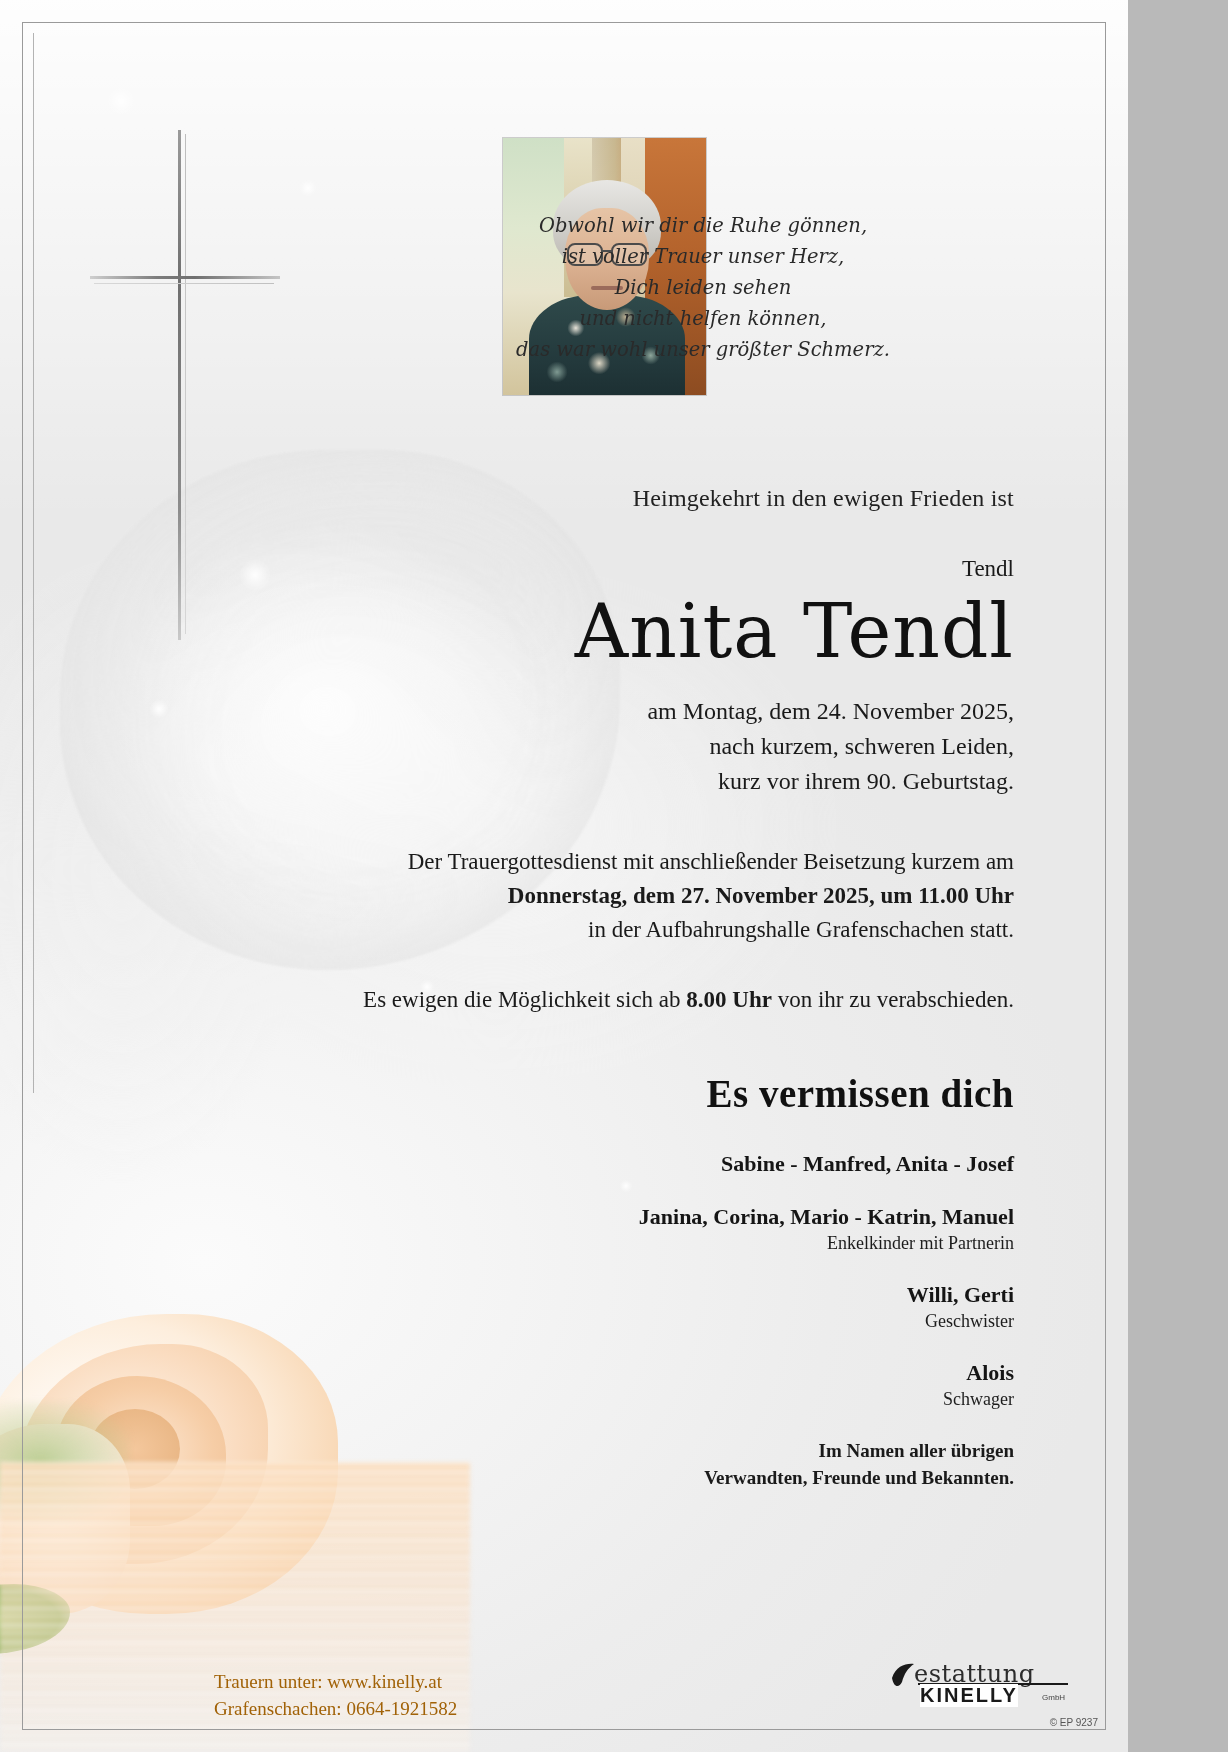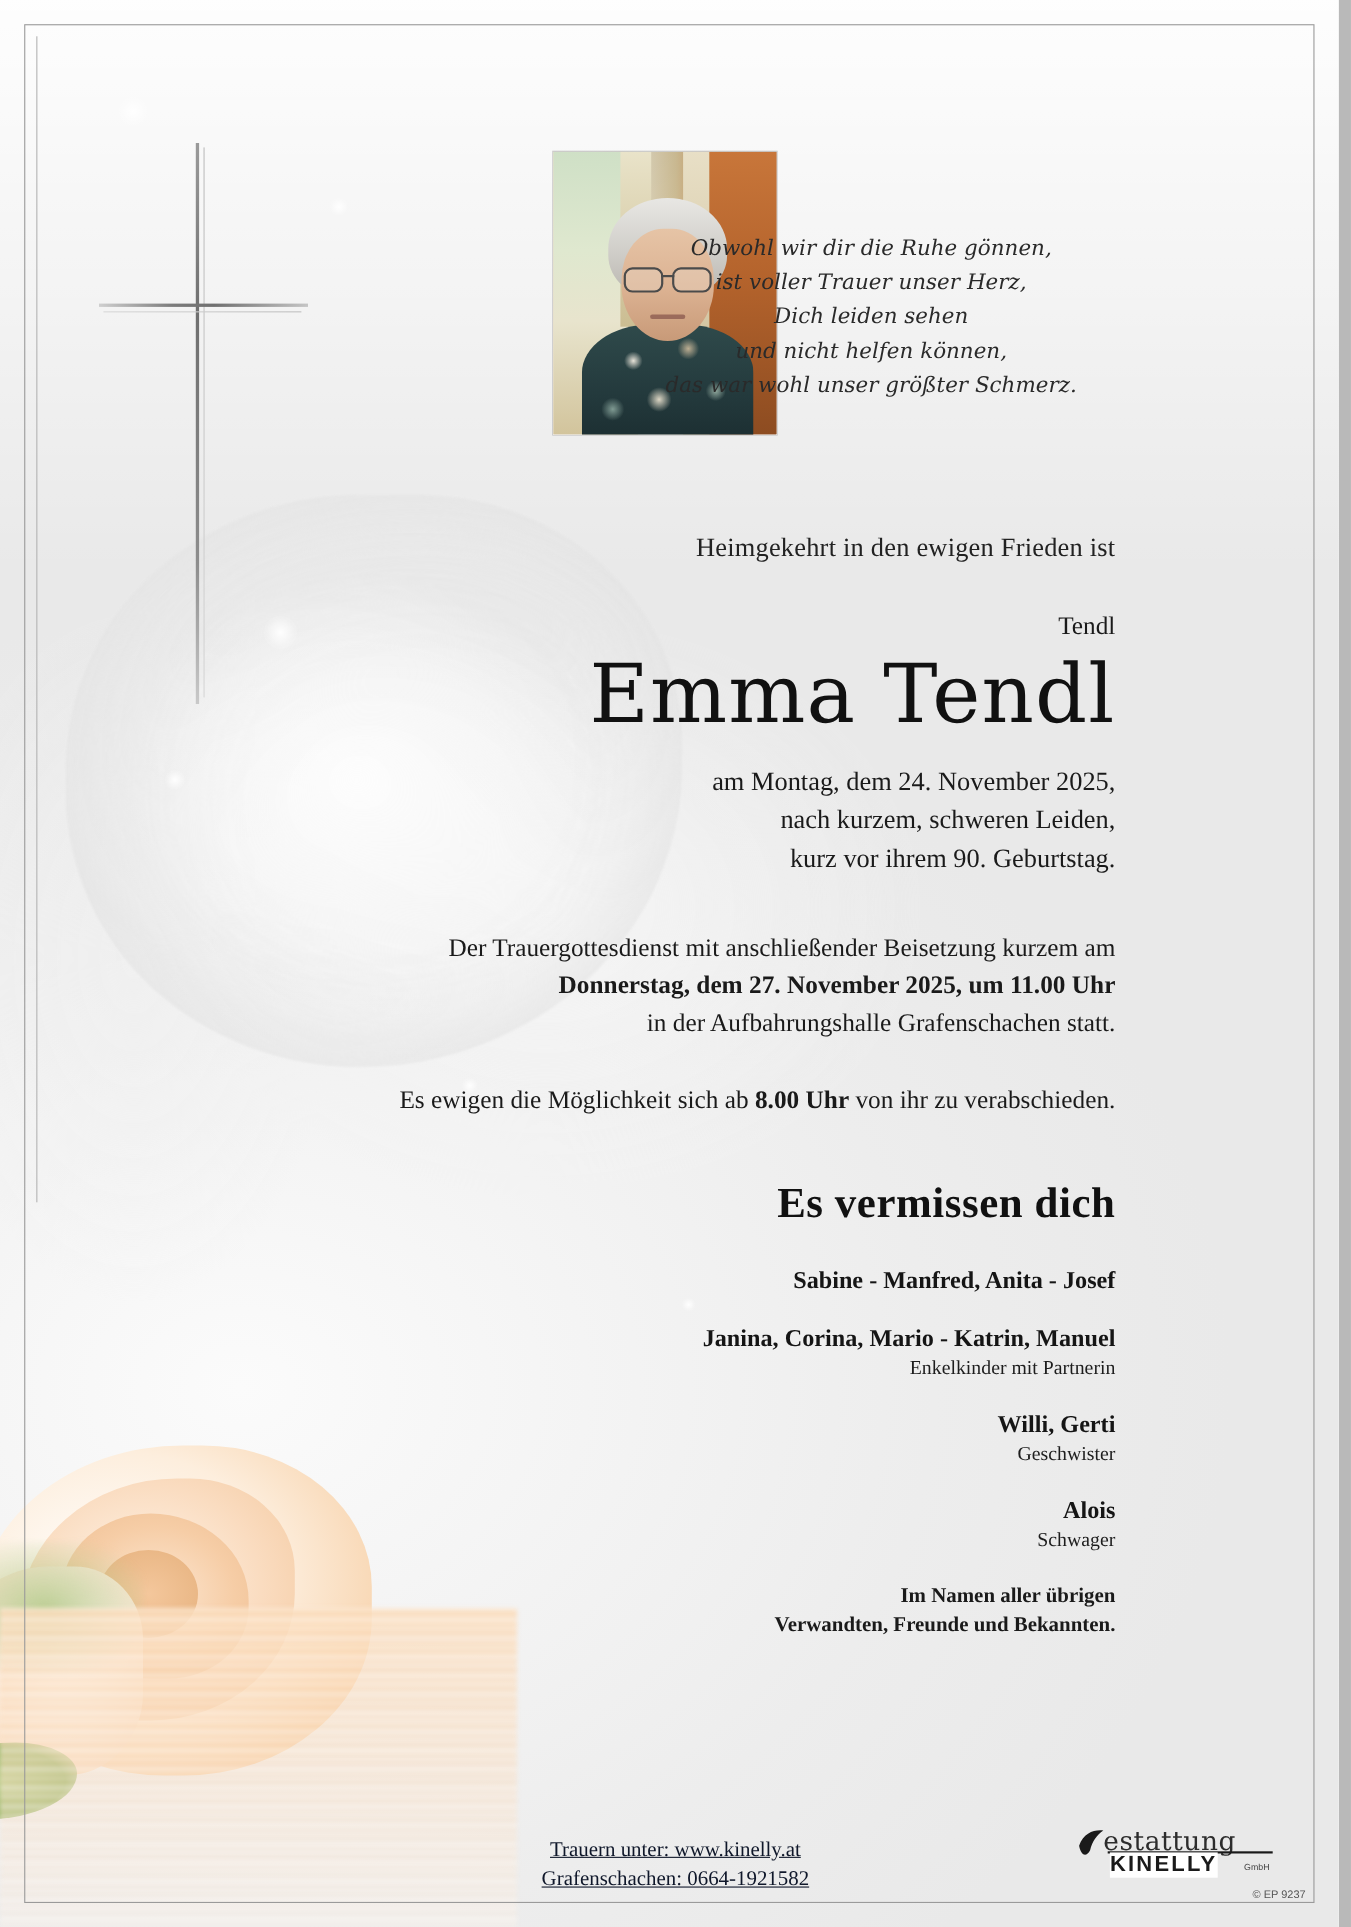--- a/index.html
+++ b/index.html
@@ -2,21 +2,21 @@
 <html><head>
 <meta charset="utf-8">
 <style>
   html, body {
     margin: 0;
     padding: 0;
     background: #b9b9b9;
   }
   #page {
     position: relative;
-    width: 1217px;
+    width: 1128px;
     height: 1752px;
     overflow: hidden;
     background: #ffffff;
     font-family: "Liberation Serif", serif;
     color: #1a1a1a;
   }
 
   
   .bg-base {
     position: absolute;
@@ -312,26 +312,25 @@
     font-weight: bold;
     line-height: 27px;
     white-space: pre-line;
   }
 
   
   .footer {
     position: absolute;
     left: 214px; bottom: 30px;
     width: 800px;
-    text-align: center;
+    text-align: left;
     font-size: 19px;
     line-height: 27px;
     white-space: pre-line;
-    color: #0f172a;
-    text-decoration: underline;
+    color: #a16207;
   }
   .logo {
     position: absolute;
     right: 48px; bottom: 46px;
     width: 190px; height: 46px;
     text-align: center;
   }
   .logo .bird {
     position: absolute; left: 0; top: 2px;
     width: 26px; height: 30px;
@@ -428,21 +427,21 @@
 
   <div class="verse">Obwohl wir dir die Ruhe gönnen,
 ist voller Trauer unser Herz,
 Dich leiden sehen
 und nicht helfen können,
 das war wohl unser größter Schmerz.</div>
 
   <div class="center-col">
     <div class="lead">Heimgekehrt in den ewigen Frieden ist</div>
     <div class="salutation">Tendl</div>
-    <div class="name">Emma Tendl</div>
+    <div class="name">Anita Tendl</div>
     <div class="died">am Montag, dem 24. November 2025,
 nach kurzem, schweren Leiden,
 kurz vor ihrem 90. Geburtstag.</div>
 
     <div class="service">
       <div>Der Trauergottesdienst mit anschließender Beisetzung kurzem am</div>
       <div class="b">Donnerstag, dem 27. November 2025, um 11.00 Uhr</div>
       <div>in der Aufbahrungshalle Grafenschachen statt.</div>
     </div>
 

